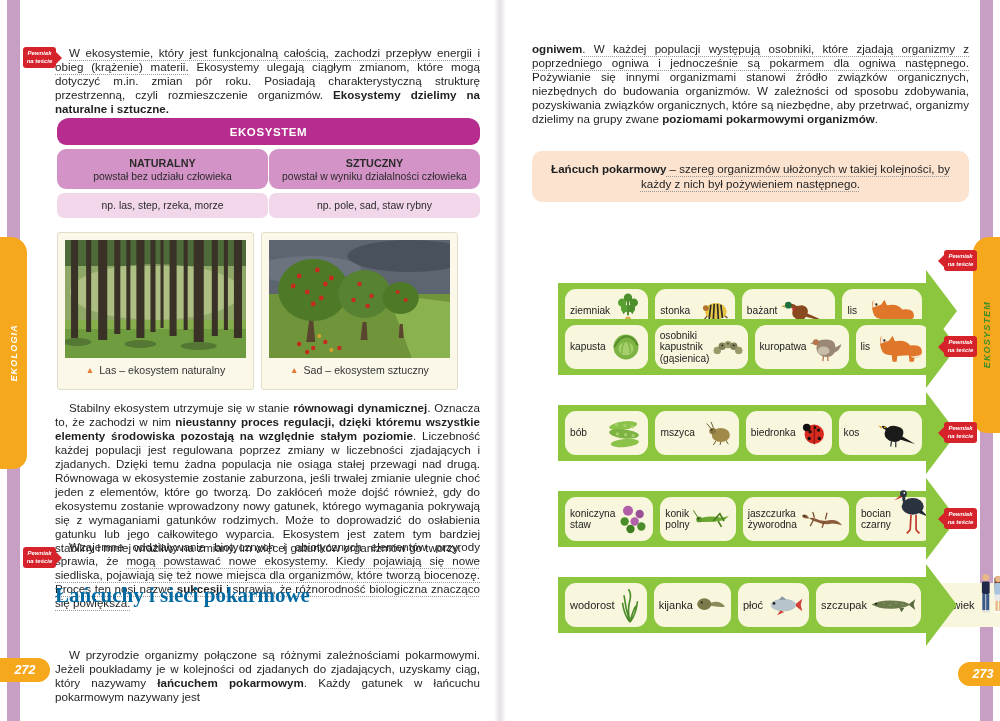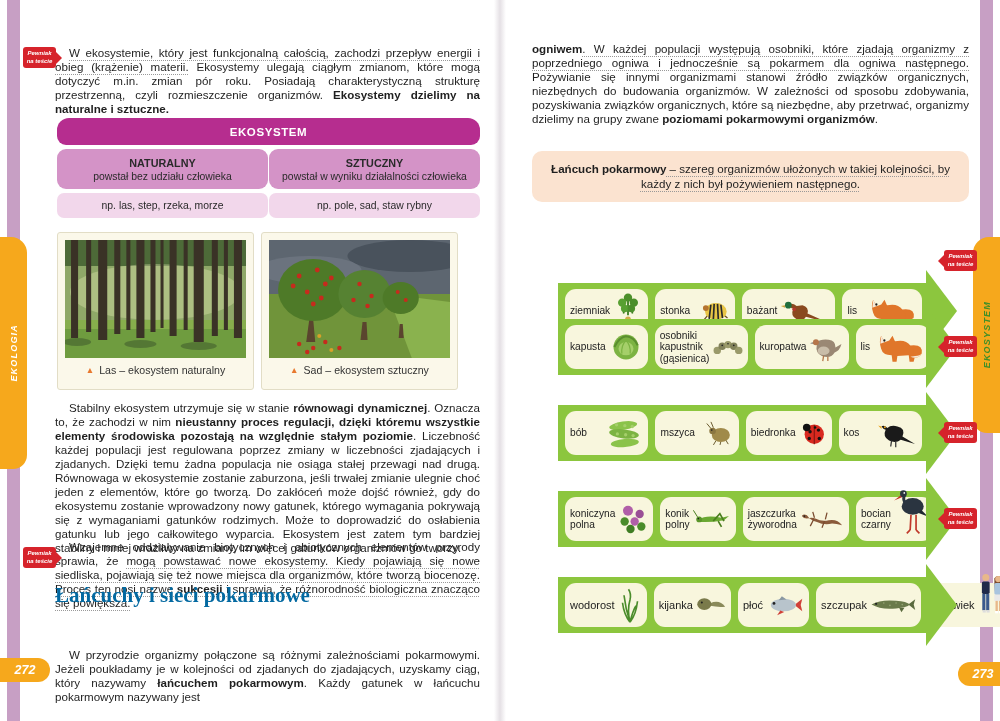--- a/index.html
+++ b/index.html
@@ -404,21 +404,21 @@
       <path d="M5 10 L1 9 L5 13 Z" fill="#e8a21a"></path>
       <circle cx="9" cy="11" r="1.2" fill="#e8a21a"></circle>
       <path d="M17 27 L16 34 M22 28 L22 35" stroke="#333333" stroke-width="1.5"></path>
     </svg>
       </span>
   </div>
 </div>
 
 <div class="chain r4">
   <div class="cbox">
-    <span class="clabel">koniczyna polna</span>
+    <span class="clabel">koniczyna staw</span>
     <span class="cicon">
         <svg width="30" height="30" viewBox="0 0 36 36">
       <circle cx="8" cy="21" r="5" fill="#4a8c2a"></circle>
           <circle cx="15" cy="30" r="5" fill="#3f7d23"></circle>
           <circle cx="28" cy="27" r="5" fill="#4a8c2a"></circle>
       <circle cx="12" cy="8" r="6" fill="#b05fa8"></circle>
           <circle cx="26" cy="12" r="5" fill="#9a4f96"></circle>
           <circle cx="20" cy="21" r="5" fill="#b05fa8"></circle>
     </svg>
       </span>

